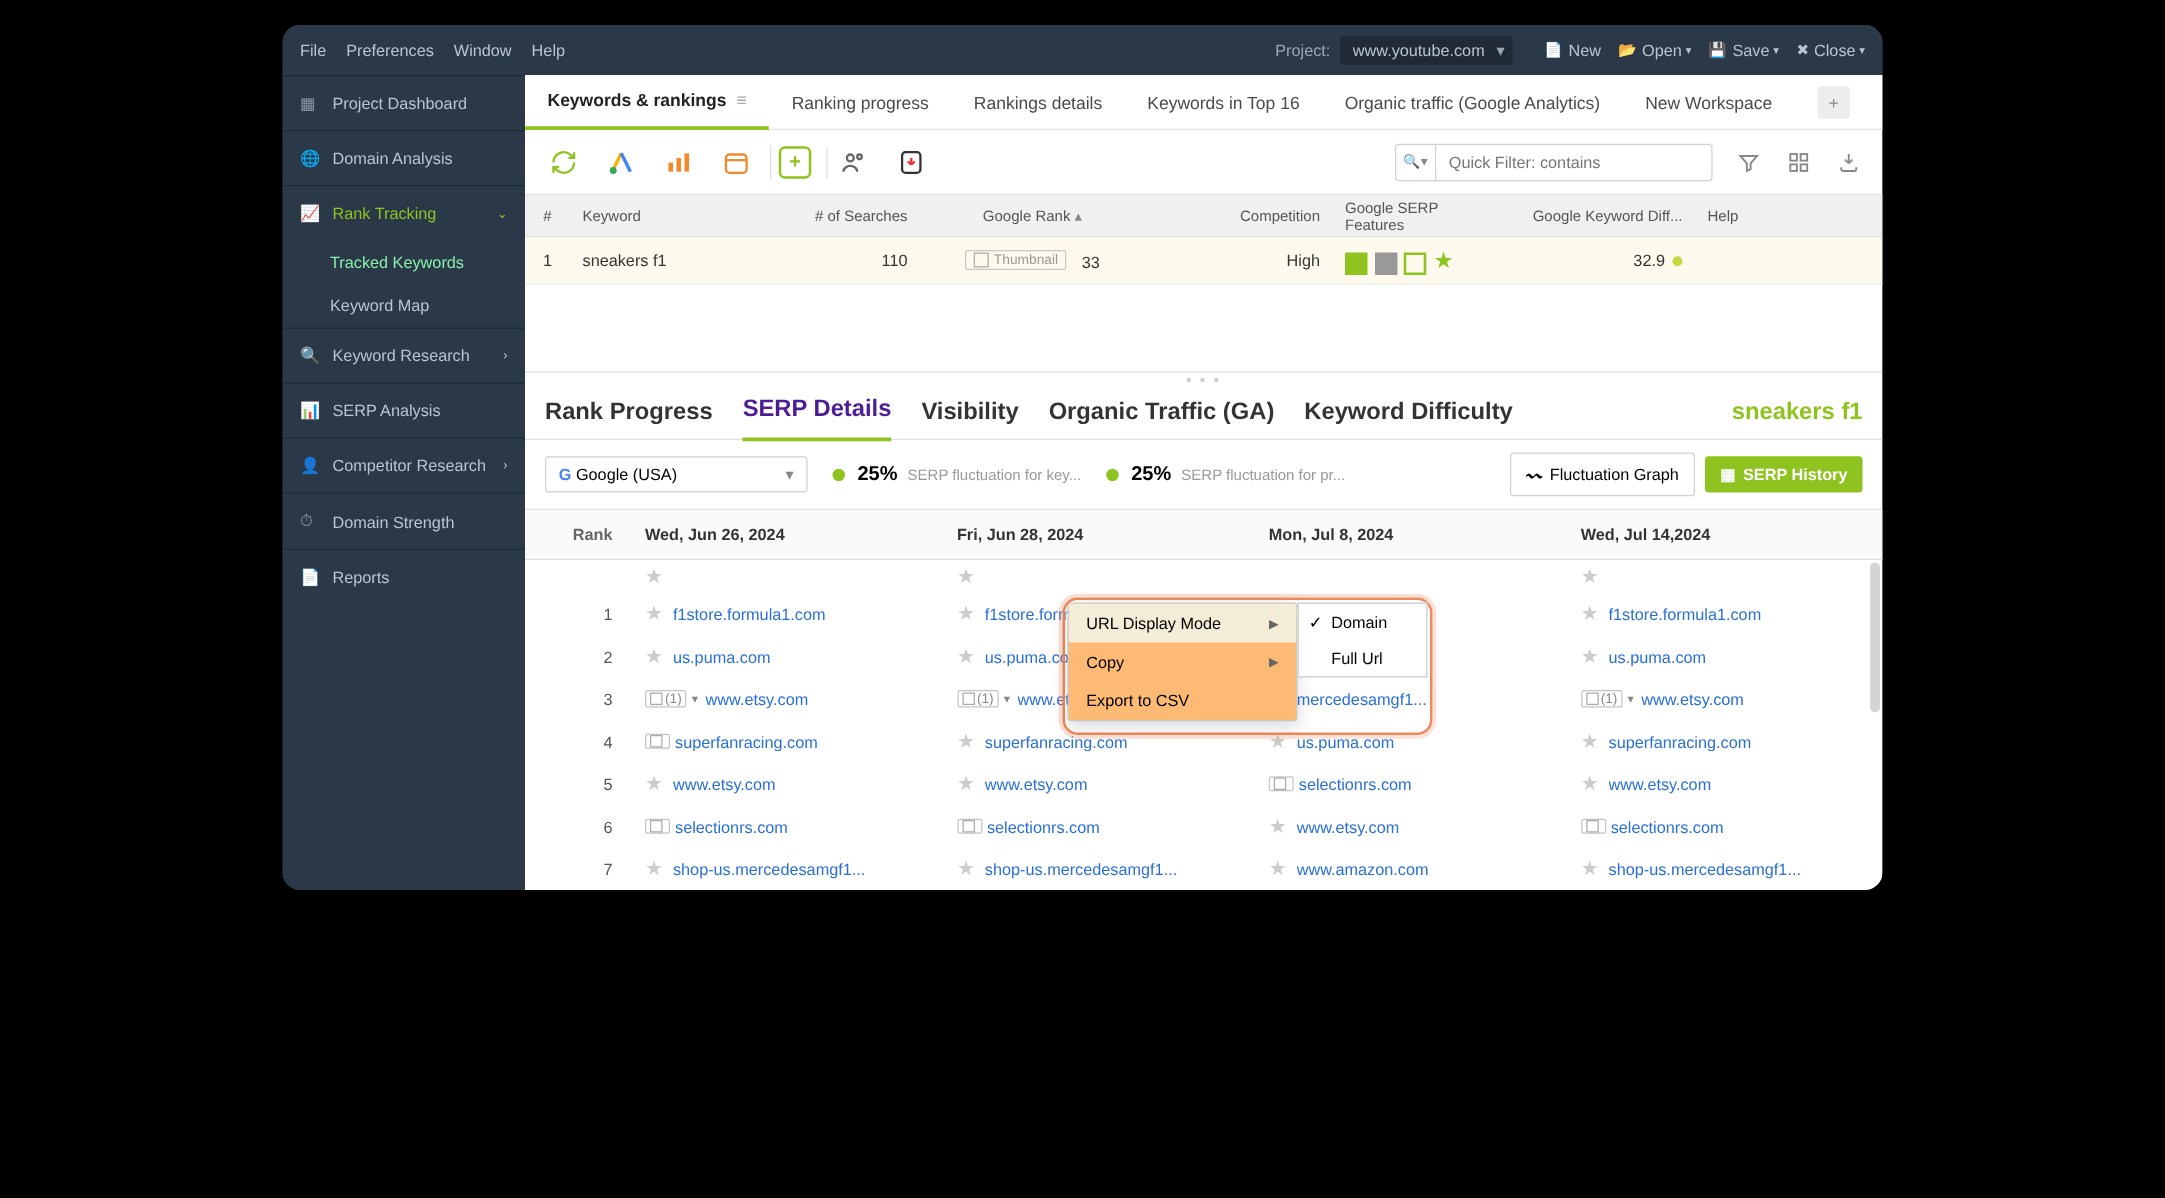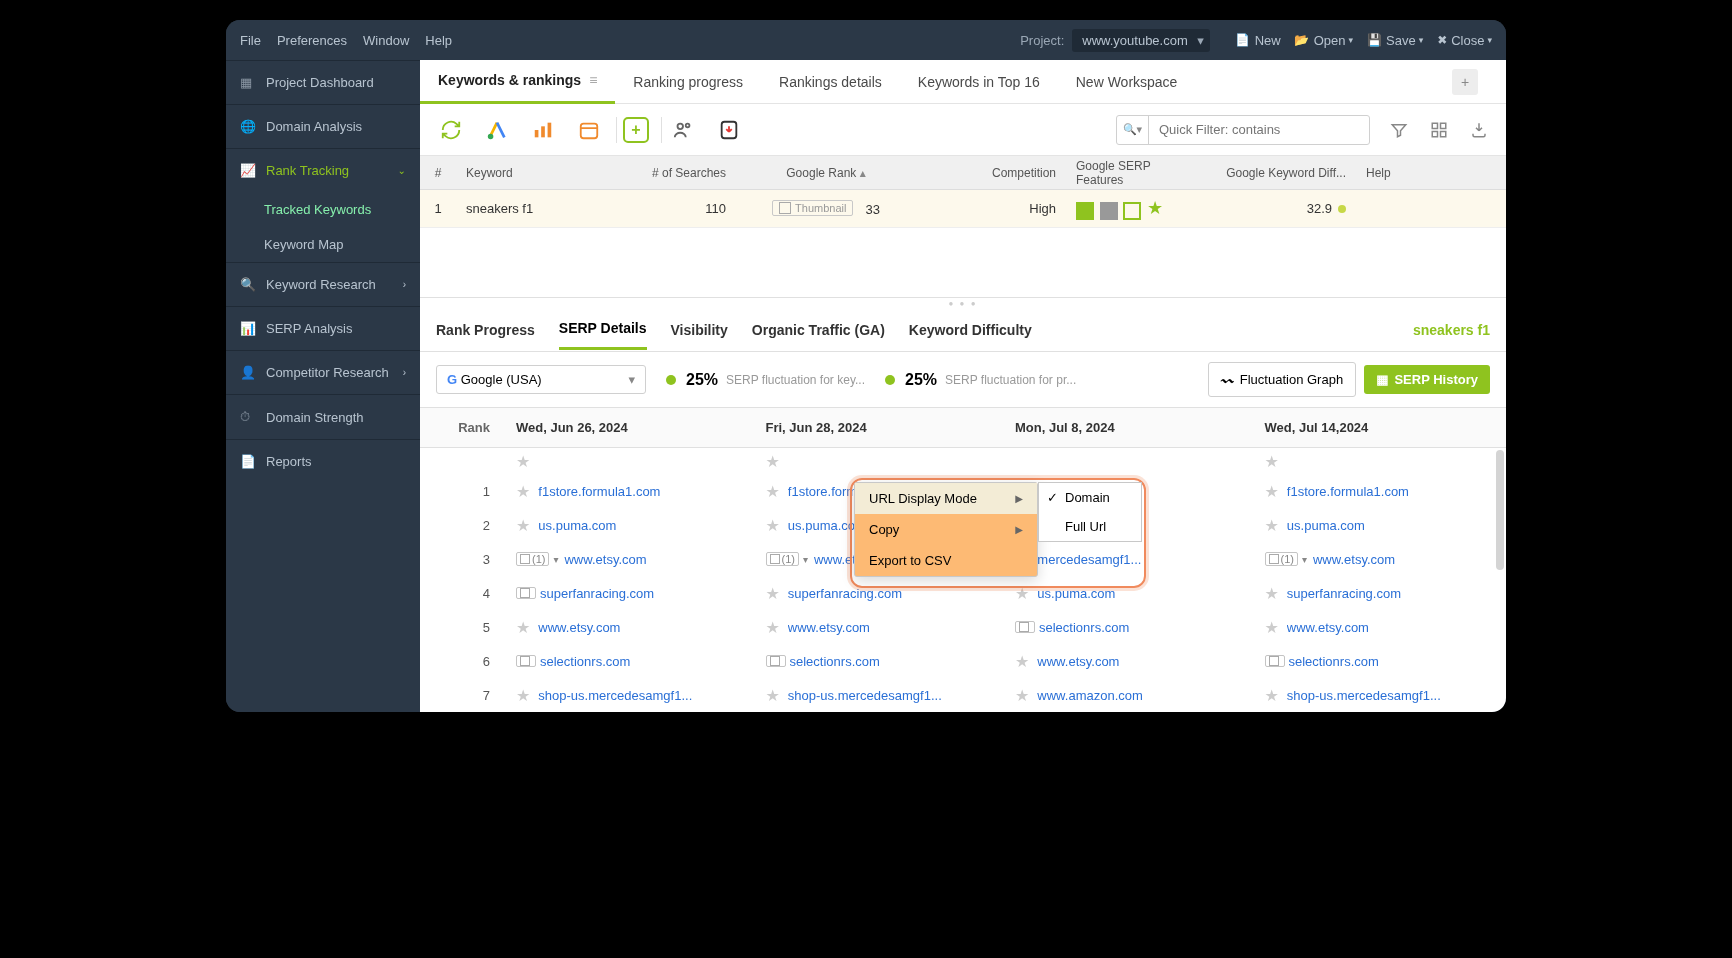--- a/index.html
+++ b/index.html
@@ -52,23 +52,23 @@
 .thumb{ display:inline-flex; align-items:center; border:1px solid #c8c8c8; color:#999; font-size:11px; padding:1px 6px; border-radius:2px; margin-right:12px;}
 .thumb .ticon2{ width:12px; height:12px; border:1px solid #aaa; margin-right:4px;}
 .feat-ic{ display:inline-block; width:18px; height:18px; margin-right:2px; vertical-align:middle;}
 .feat-img{ background:#8fc31f;}
 .feat-vid{ background:#999;}
 .feat-box{ border:2px solid #8fc31f;}
 .feat-star{ color:#8fc31f; font-size:18px;}
 .diff-dot{ display:inline-block; width:8px; height:8px; border-radius:50%; background:#c7d847; margin-left:6px;}
 .grid-empty{ height:70px; border-bottom:1px solid #e0e0e0;}
 .grip{ height:10px; display:flex; justify-content:center; align-items:center; color:#ccc; font-size:8px; letter-spacing:2px;}
-.subtabs{ display:flex; align-items:center; height:44px; border-bottom:1px solid #e0e0e0; font-size:14px; padding:0 16px;}
+.subtabs{ display:flex; align-items:center; height:44px; border-bottom:1px solid #e0e0e0; font-size:19px; padding:0 16px;}
 .subtab{ margin-right:24px; cursor:pointer; color:#333; font-weight:600; padding:11px 0;}
-.subtab.active{ color:#000000; border-bottom:3px solid #8fc31f;}
+.subtab.active{ color:#4c1d95; border-bottom:3px solid #8fc31f;}
 .subtabs .kword{ margin-left:auto; color:#8fc31f; font-weight:600;}
 .fluctbar{ display:flex; align-items:center; height:56px; padding:0 16px; border-bottom:1px solid #e0e0e0; font-size:13px;}
 .sesel{ display:flex; align-items:center; border:1px solid #d0d0d0; border-radius:3px; padding:6px 10px; width:210px; cursor:pointer;}
 .sesel .goog{ font-weight:bold;}
 .sesel .g1{color:#4285F4;}
 .sesel::after{ content:"▾"; margin-left:auto; color:#888;}
 .fdot{ width:10px; height:10px; border-radius:50%; background:#8fc31f; margin:0 10px 0 20px;}
 .fpct{ font-weight:700; font-size:16px; margin-right:8px;}
 .flabel{ color:#999; font-size:12px; max-width:140px; overflow:hidden; white-space:nowrap; text-overflow:ellipsis;}
 .fluctbar .spacer{flex:1;}
@@ -174,20 +174,21 @@
 
     <div class="main">
       <div class="tabs">
         <div class="tab active">
             <span>Keywords &amp; rankings</span>
             <span class="ham">≡</span>
           </div>
         <div class="tab">Ranking progress</div>
         <div class="tab">Rankings details</div>
         <div class="tab">Keywords in Top 16</div>
+        <div class="tab">Organic traffic (Google Analytics)</div>
         <div class="tab">New Workspace</div>
         <div class="tab add">
             <div class="plus">+</div>
           </div>
       </div>
 
       <div class="toolbar">
         <div class="ticon">
             <svg width="22" height="22" viewBox="0 0 24 24" fill="none" stroke="#8fc31f" stroke-width="2">
               <path d="M3 12a9 9 0 0 1 15-6.7L21 8M21 3v5h-5M21 12a9 9 0 0 1-15 6.7L3 16M3 21v-5h5"></path>

